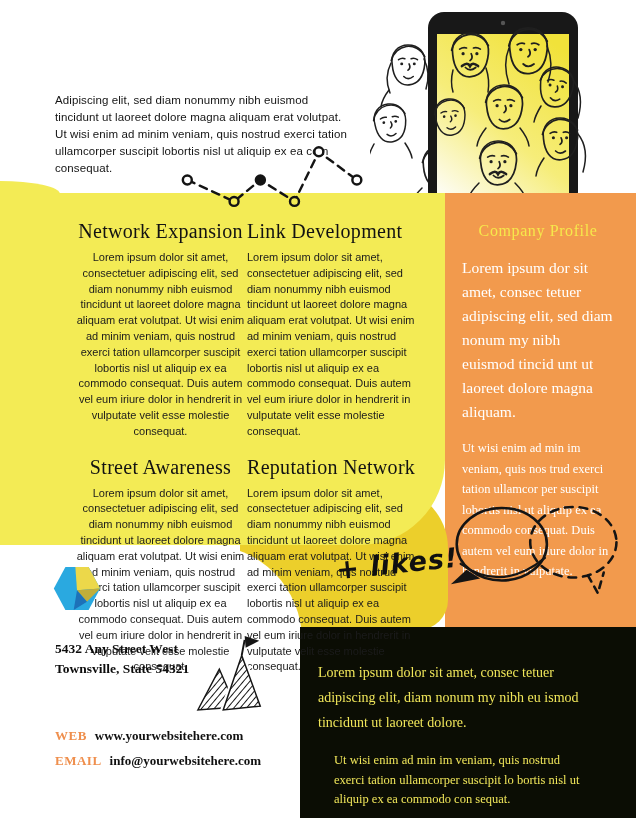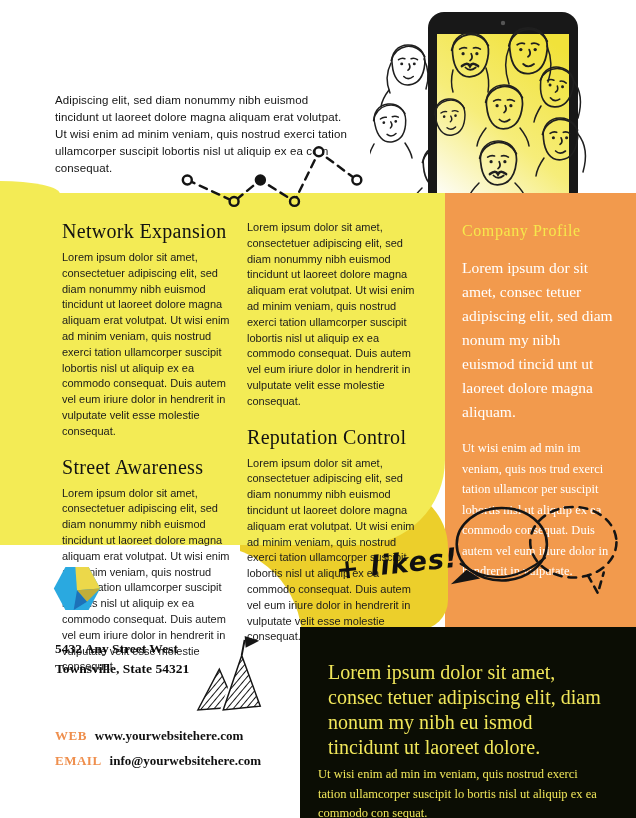--- a/index.html
+++ b/index.html
@@ -26,30 +26,30 @@
     background:var(--panel-black,#0b0d04);z-index:5;}
 
   
   .intro{left:55px;top:92px;width:292px;font-size:11.5px;line-height:17px;
     color:#141414;z-index:6;letter-spacing:.1px;}
   .phone-illo{left:370px;top:0;width:266px;height:200px;z-index:0;}
   .zigzag{left:177px;top:141px;width:196px;height:76px;z-index:6;}
 
   
   .svc-col{top:220px;width:177px;z-index:6;}
-  .svc-col.c1{left:62px;} .svc-col.c2{left:247px;}
+  .svc-col.c1{left:72px;text-align:center;} .svc-col.c2{left:247px;}
   .svc-title{font-family:"Liberation Serif","DejaVu Serif",serif;font-weight:400;
     font-size:20px;letter-spacing:.3px;color:#121212;margin:0 0 7px 0;}
   .svc-body{font-size:11px;line-height:15.8px;color:#1b1b1b;margin:0 0 16px 0;}
 
   
   .profile{left:462px;top:222px;width:152px;z-index:6;}
   .profile-h{font-family:"Liberation Serif","DejaVu Serif",serif;font-weight:400;
     font-size:16px;letter-spacing:.6px;color:var(--profile-heading-yellow,#f6e84b);
-    margin:0 0 16px 0;}
+    margin:0 0 16px 0;text-align:center;}
   .profile-p1{font-family:"Liberation Serif","DejaVu Serif",serif;font-size:15.5px;
     line-height:24px;color:#ffffff;margin:0 0 14px 0;}
   .profile-p2{font-family:"Liberation Serif","DejaVu Serif",serif;font-size:12.5px;
     line-height:20.5px;color:#ffffff;margin:0;}
 
   
   .likes{left:336px;top:548px;z-index:6;font-family:"DejaVu Sans",sans-serif;
     font-style:italic;font-weight:bold;font-size:27px;color:#101010;
     transform:rotate(-6deg);letter-spacing:1px;}
   .bubbles{left:443px;top:503px;width:196px;height:98px;z-index:6;}
@@ -65,23 +65,23 @@
   .webrow{margin-bottom:7px;}
   .weblabel{font-family:"Liberation Serif","DejaVu Serif",serif;font-weight:bold;
     font-size:13px;letter-spacing:.5px;color:var(--accent-orange-text,#ef8f4d);
     margin-right:8px;}
   .webvalue{font-family:"Liberation Serif","DejaVu Serif",serif;font-weight:bold;
     font-size:13px;color:#101010;text-decoration:none;}
 
   
   .footer-text{left:318px;top:660px;width:288px;z-index:6;}
   .f-headline{font-family:"Liberation Serif","DejaVu Serif",serif;font-weight:400;
-    font-size:20px;line-height:25px;color:var(--footer-text-yellow,#f0e65a);margin:0 0 5px 10px;}
+    font-size:14px;line-height:25px;color:var(--footer-text-yellow,#f0e65a);margin:0 0 5px 0;}
   .f-body{font-family:"Liberation Serif","DejaVu Serif",serif;font-size:12.5px;
-    line-height:19.5px;color:var(--footer-text-yellow,#f0e65a);margin:0;}
+    line-height:19.5px;color:var(--footer-text-yellow,#f0e65a);margin:16px;}
 </style>
 </head>
 <body>
 
 <div class="page">
 
   <svg class="abs phone-illo" viewBox="0 0 266 200" fill="none" stroke="#1f1f1f" stroke-width="1.5" stroke-linecap="round">
     <defs>
       <linearGradient id="g1" x1="80%" y1="0%" x2="20%" y2="100%">
         <stop offset="0" stop-color="#f1e23a"></stop>
@@ -178,22 +178,23 @@
     <circle cx="184" cy="40" r="4.6" fill="#ffffff"></circle>
   </svg>
 
   <div class="abs svc-col c1">
     <h3 class="svc-title">Network Expansion</h3>
     <p class="svc-body">Lorem ipsum dolor sit amet, consectetuer adipiscing elit, sed diam nonummy nibh euismod tincidunt ut laoreet dolore magna aliquam erat volutpat. Ut wisi enim ad minim veniam, quis nostrud exerci tation ullamcorper suscipit lobortis nisl ut aliquip ex ea commodo consequat. Duis autem vel eum iriure dolor in hendrerit in vulputate velit esse molestie consequat.</p>
     <h3 class="svc-title">Street Awareness</h3>
     <p class="svc-body">Lorem ipsum dolor sit amet, consectetuer adipiscing elit, sed diam nonummy nibh euismod tincidunt ut laoreet dolore magna aliquam erat volutpat. Ut wisi enim ad minim veniam, quis nostrud exerci tation ullamcorper suscipit lobortis nisl ut aliquip ex ea commodo consequat. Duis autem vel eum iriure dolor in hendrerit in vulputate velit esse molestie consequat.</p>
   </div>
   <div class="abs svc-col c2">
-    <p class="svc-body">Lorem ipsum dolor sit amet, consectetuer adipiscing elit, sed diam nonummy nibh euismod tincidunt ut laoreet dolore magna aliquam erat volutpat. Ut wisi enim ad minim veniam, quis nostrud exerci tation ullamcorper suscipit lobortis nisl ut aliquip ex ea commodo consequat. Duis autem vel eum iriure dolor in hendrerit in vulputate velit esse molestie consequat.</p>
-    <h3 class="svc-title">Reputation Control</h3>
+    <h3 class="svc-title">Link Development</h3>
+    <p class="svc-body">Lorem ipsum dolor sit amet, consectetuer adipiscing elit, sed diam nonummy nibh euismod tincidunt ut laoreet dolore magna aliquam erat volutpat. Ut wisi enim ad minim veniam, quis nostrud exerci tation ullamcorper suscipit lobortis nisl ut aliquip ex ea commodo consequat. Duis autem vel eum iriure dolor in hendrerit in vulputate velit esse molestie consequat.</p>
+    <h3 class="svc-title">Reputation Network</h3>
     <p class="svc-body">Lorem ipsum dolor sit amet, consectetuer adipiscing elit, sed diam nonummy nibh euismod tincidunt ut laoreet dolore magna aliquam erat volutpat. Ut wisi enim ad minim veniam, quis nostrud exerci tation ullamcorper suscipit lobortis nisl ut aliquip ex ea commodo consequat. Duis autem vel eum iriure dolor in hendrerit in vulputate velit esse molestie consequat.</p>
   </div>
 
   <div class="abs profile">
     <h3 class="profile-h">Company Profile</h3>
     <p class="profile-p1">Lorem ipsum dor sit amet, consec tetuer adipiscing elit, sed diam nonum my nibh euismod tincid unt ut laoreet dolore magna aliquam.</p>
     <p class="profile-p2">Ut wisi enim ad min im veniam, quis nos trud exerci tation ullamcor per suscipit lobortis nisl ut aliquip ex ea commodo consequat. Duis autem vel eum iriure dolor in hendrerit in vulputate.</p>
   </div>
 
   <div class="abs likes">+ likes!</div>

